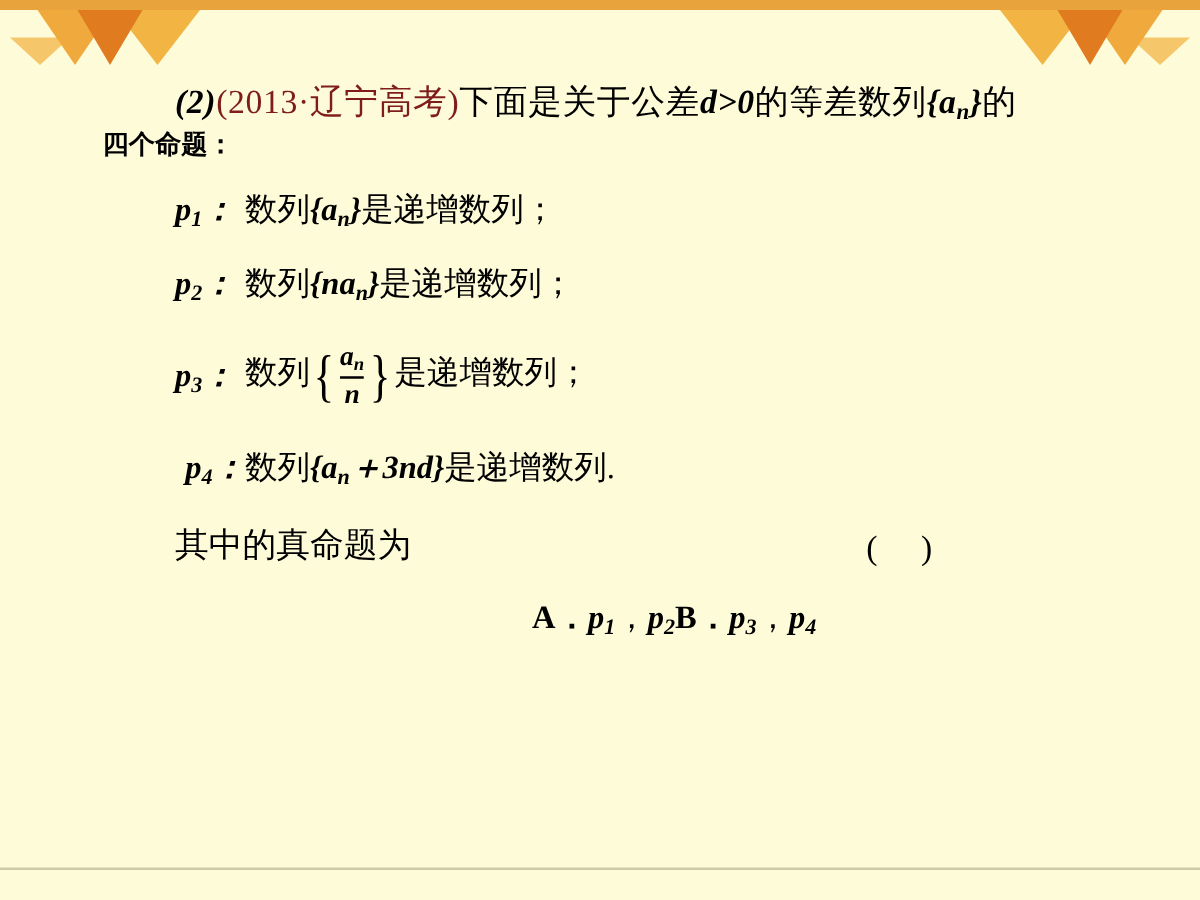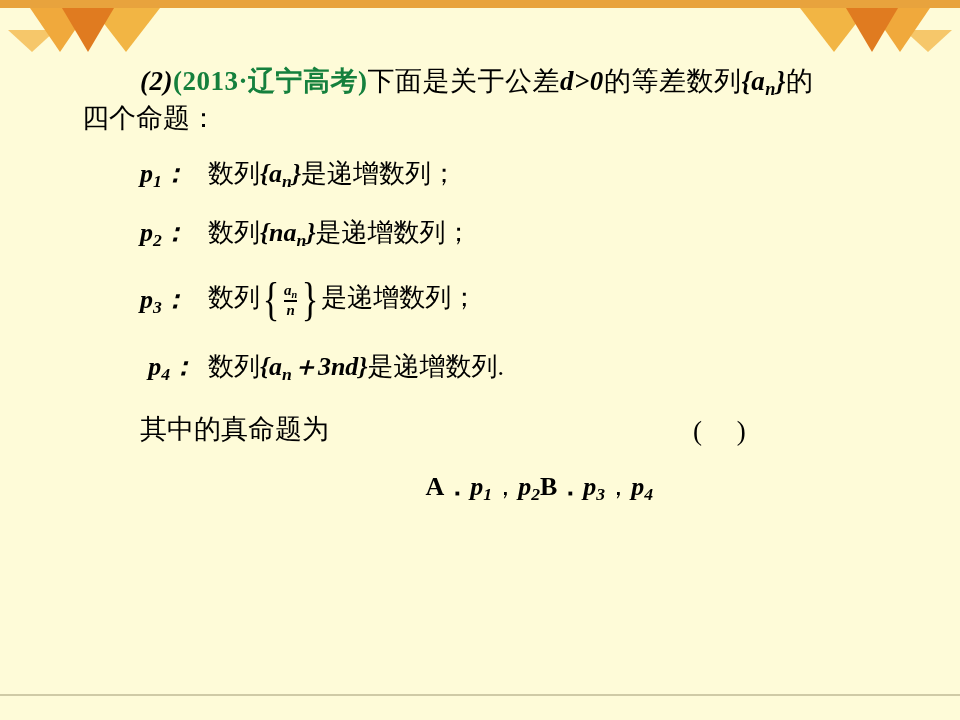--- a/index.html
+++ b/index.html
@@ -66,37 +66,37 @@
   }
 
   .line { line-height: 1.0; }
 
   .stem {
     font-size: 27px;
     padding: 0 70px 0 140px;
     letter-spacing: 0.5px;
   }
   .stem2 {
-    font-size: 27px;
+    font-size: 21px;
     padding: 6px 70px 0 82px;
+    font-weight: bold;
   }
   .src {
-    color: #15803d;
-    font-weight: bold;
+    color: #7f1d1d;
+    font-weight: normal;
   }
   .lbl { font-weight: bold; font-style: italic; }
   .mi  { font-style: italic; font-weight: bold; }
 
   .prop {
     display: flex;
     align-items: center;
     padding-left: 140px;
     font-size: 26px;
     margin-top: 24px;
-    gap: 12px;
   }
   .prop .tag {
     font-weight: bold;
     font-style: italic;
     width: 56px;
     flex: 0 0 56px;
   }
   .prop .body { white-space: nowrap; }
 
   .sub { font-size: 0.68em; vertical-align: -0.28em; font-style: italic; font-weight: bold; }
@@ -107,21 +107,21 @@
     font-size: 46px;
     line-height: 0.9;
     vertical-align: middle;
     font-family: "Liberation Serif", serif;
     transform: scaleX(0.75);
   }
   .frac {
     display: inline-block;
     vertical-align: middle;
     text-align: center;
-    font-size: 15px;
+    font-size: 22px;
     line-height: 1.12;
     padding: 0 2px;
   }
   .frac .num { display: block; font-style: italic; font-weight: bold; }
   .frac .den { display: block; font-style: italic; font-weight: bold; border-top: 2px solid #000; }
 
   .q-line {
     display: flex;
     align-items: flex-end;
     padding-left: 140px;

